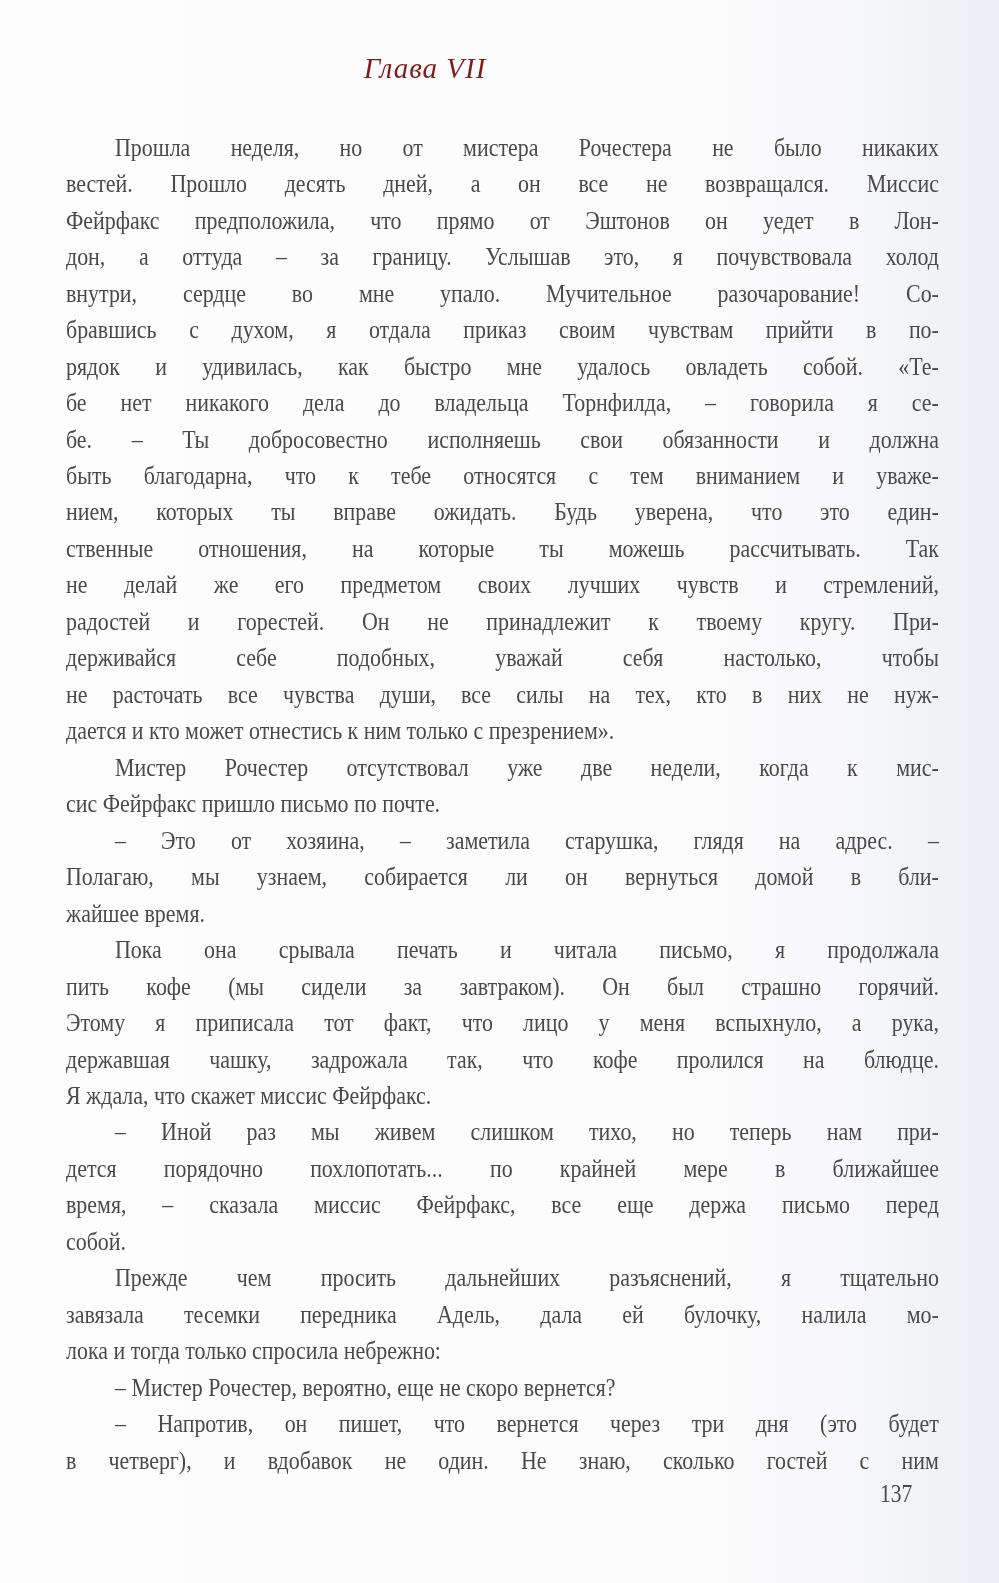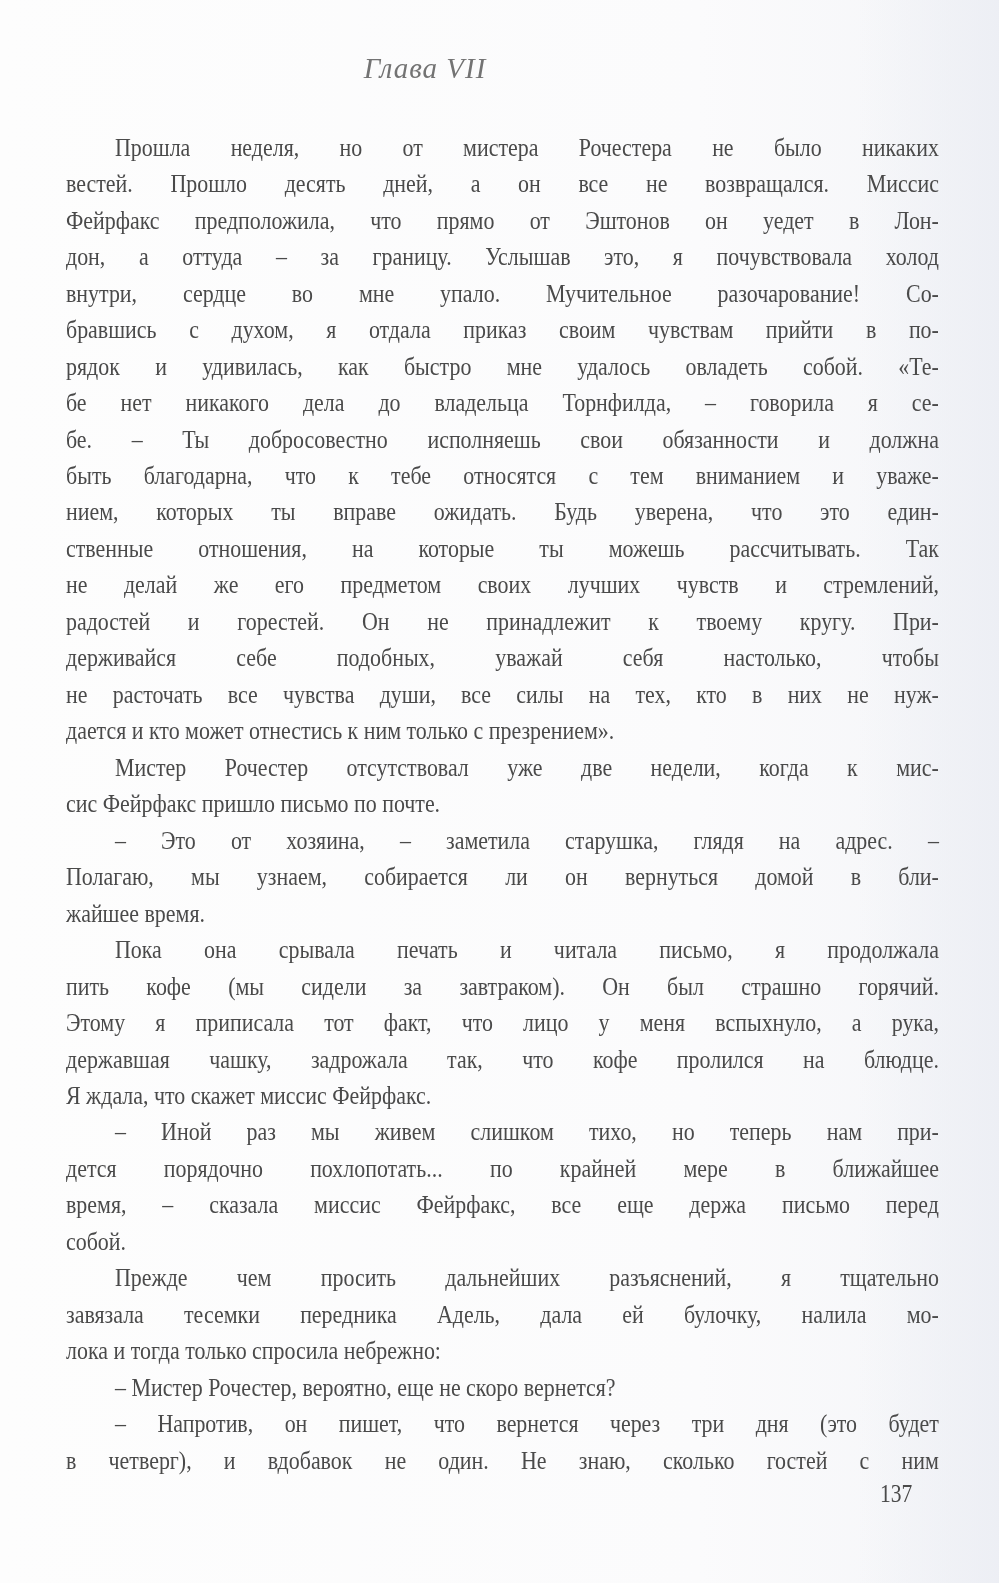--- a/index.html
+++ b/index.html
@@ -14,21 +14,21 @@
     position: absolute; left: 0; top: 0; width: 999px; height: 1583px;
     background: linear-gradient(90deg, #fdfdfd 0%, #fbfbfc 70%, #f4f5f8 100%);
   }
   .bleed {
     position: absolute; right: 0; top: 0; width: 140px; height: 1583px;
     background: linear-gradient(90deg, rgba(240,241,246,0) 0%, rgba(236,238,244,0.9) 100%);
   }
   .heading {
     position: absolute; left: 0; width: 850px; top: 52px;
     text-align: center; font-style: italic; font-size: 29px;
-    letter-spacing: 1px; color: #737373;
+    letter-spacing: 1px; color: #7f1d1d;
   }
   .line {
     position: absolute; left: 66px; width: 873px;
     font-size: 25.5px; line-height: 36px; height: 36px;
     white-space: nowrap; text-align: justify; text-align-last: justify;
     transform: scaleX(0.86); transform-origin: left center;
     width: 1015px;
   }
   .line.indent { left: 115px; width: 958px; }
   .line.last { text-align-last: left; }

